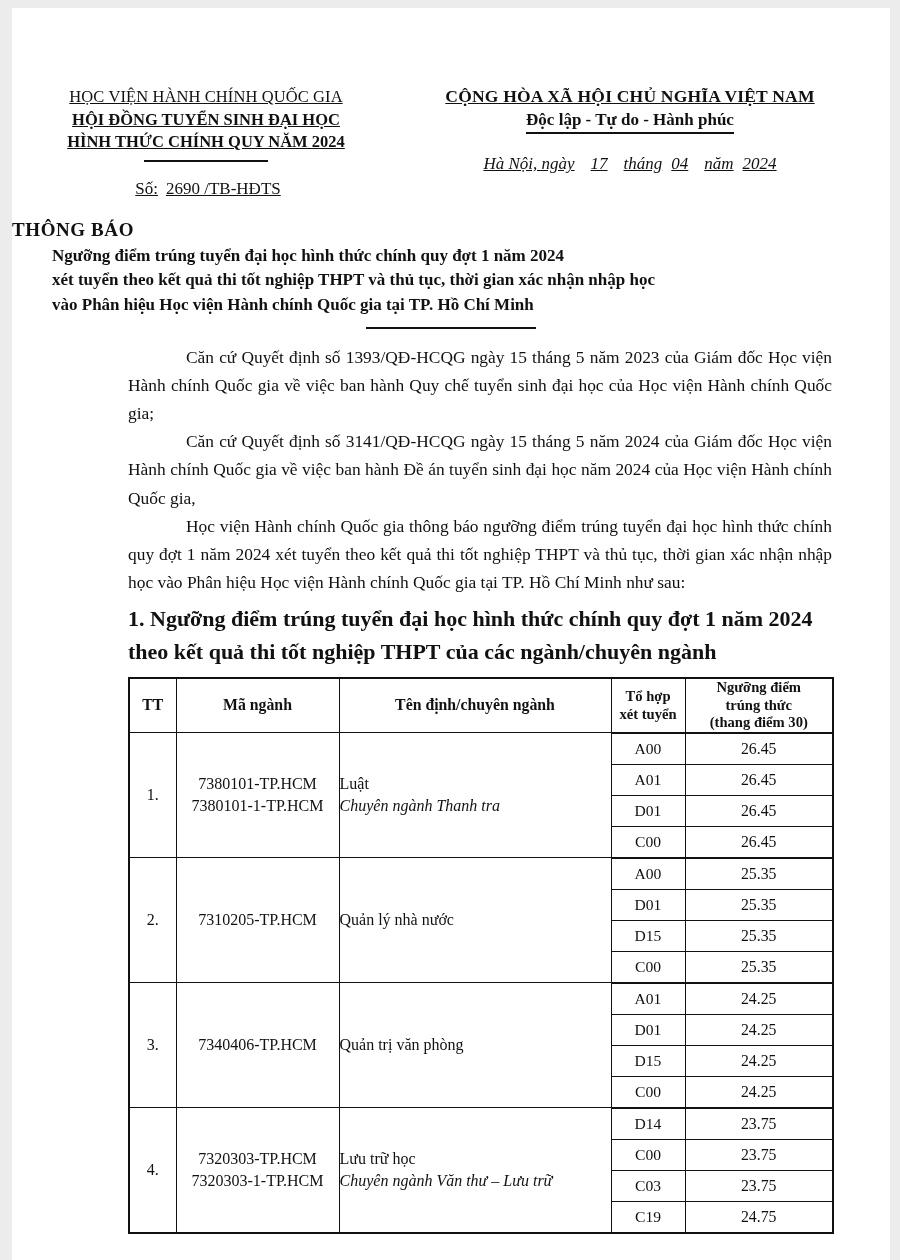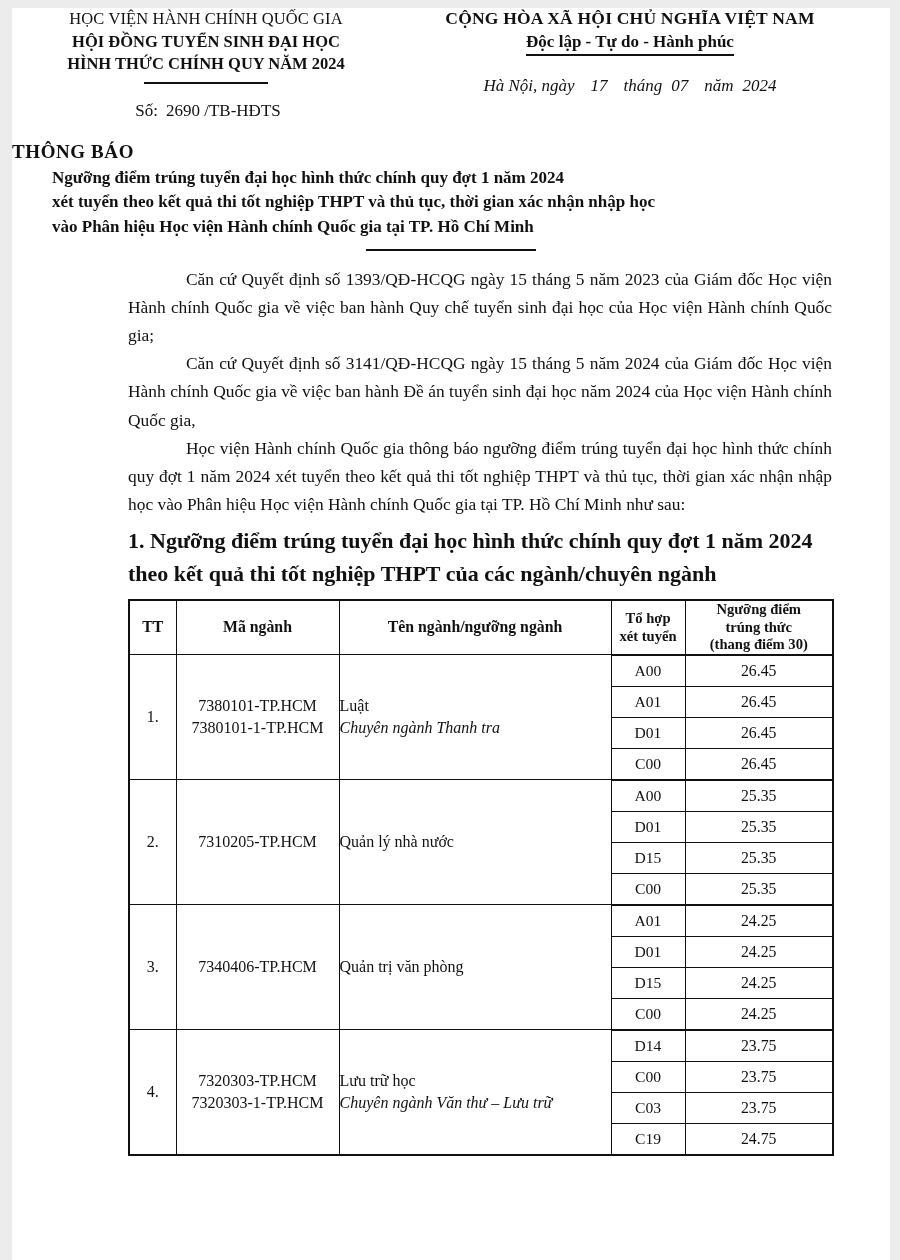--- a/index.html
+++ b/index.html
@@ -20,20 +20,22 @@
     top: 8px;
     width: 878px;
     height: 1252px;
     background: #ffffff;
     overflow: hidden;
   }
 
   
   .hdr {
     display: flex;
+    padding-top: 78px;
+    text-decoration: underline;
   }
   .hdr-left {
     width: 372px;
     text-align: center;
     padding-left: 8px;
   }
   .hdr-right {
     flex: 1;
     text-align: center;
     padding-right: 22px;
@@ -208,21 +210,21 @@
       <div class="org-line3">HÌNH THỨC CHÍNH QUY NĂM 2024</div>
       <div class="rule-short"></div>
       <div class="so-line">
         <span class="lbl">Số:</span><span>2690 /TB-HĐTS</span>
       </div>
     </div>
     <div class="hdr-right">
       <div class="nat-line1">CỘNG HÒA XÃ HỘI CHỦ NGHĨA VIỆT NAM</div>
       <div class="nat-line2">Độc lập - Tự do - Hành phúc</div>
       <div class="date-line">
-        <span>Hà Nội, ngày</span><span class="gap-m"></span><span>17</span><span class="gap-m"></span><span>tháng</span><span class="gap-s"></span><span>07</span><span class="gap-m"></span><span>năm</span><span class="gap-s"></span><span>2024</span>
+        <span>Hà Nội, ngày</span><span class="gap-m"></span><span>17</span><span class="gap-m"></span><span>tháng</span><span class="gap-s"></span><span>04</span><span class="gap-m"></span><span>năm</span><span class="gap-s"></span><span>2024</span>
       </div>
     </div>
   </div>
 
   <div class="title-block">
     <div class="doc-type">THÔNG BÁO</div>
     <div class="doc-subtitle">
       <div>Ngưỡng điểm trúng tuyển đại học hình thức chính quy đợt 1 năm 2024</div>
       <div>xét tuyển theo kết quả thi tốt nghiệp THPT và thủ tục, thời gian xác nhận nhập học</div>
       <div>vào Phân hiệu Học viện Hành chính Quốc gia tại TP. Hồ Chí Minh</div>
@@ -243,21 +245,21 @@
         <col style="width:47px">
         <col style="width:163px">
         <col style="width:272px">
         <col style="width:74px">
         <col style="width:148px">
       </colgroup>
       <thead>
         <tr>
           <th class="h">TT</th>
           <th class="h">Mã ngành</th>
-          <th class="h">Tên ngành/ngưỡng ngành</th>
+          <th class="h">Tên định/chuyên ngành</th>
           <th class="h h-small">
             <div>Tổ hợp</div>
             <div>xét tuyển</div>
           </th>
           <th class="h h-small">
             <div>Ngưỡng điểm</div>
             <div>trúng thức</div>
             <div>(thang điểm 30)</div>
           </th>
         </tr>

